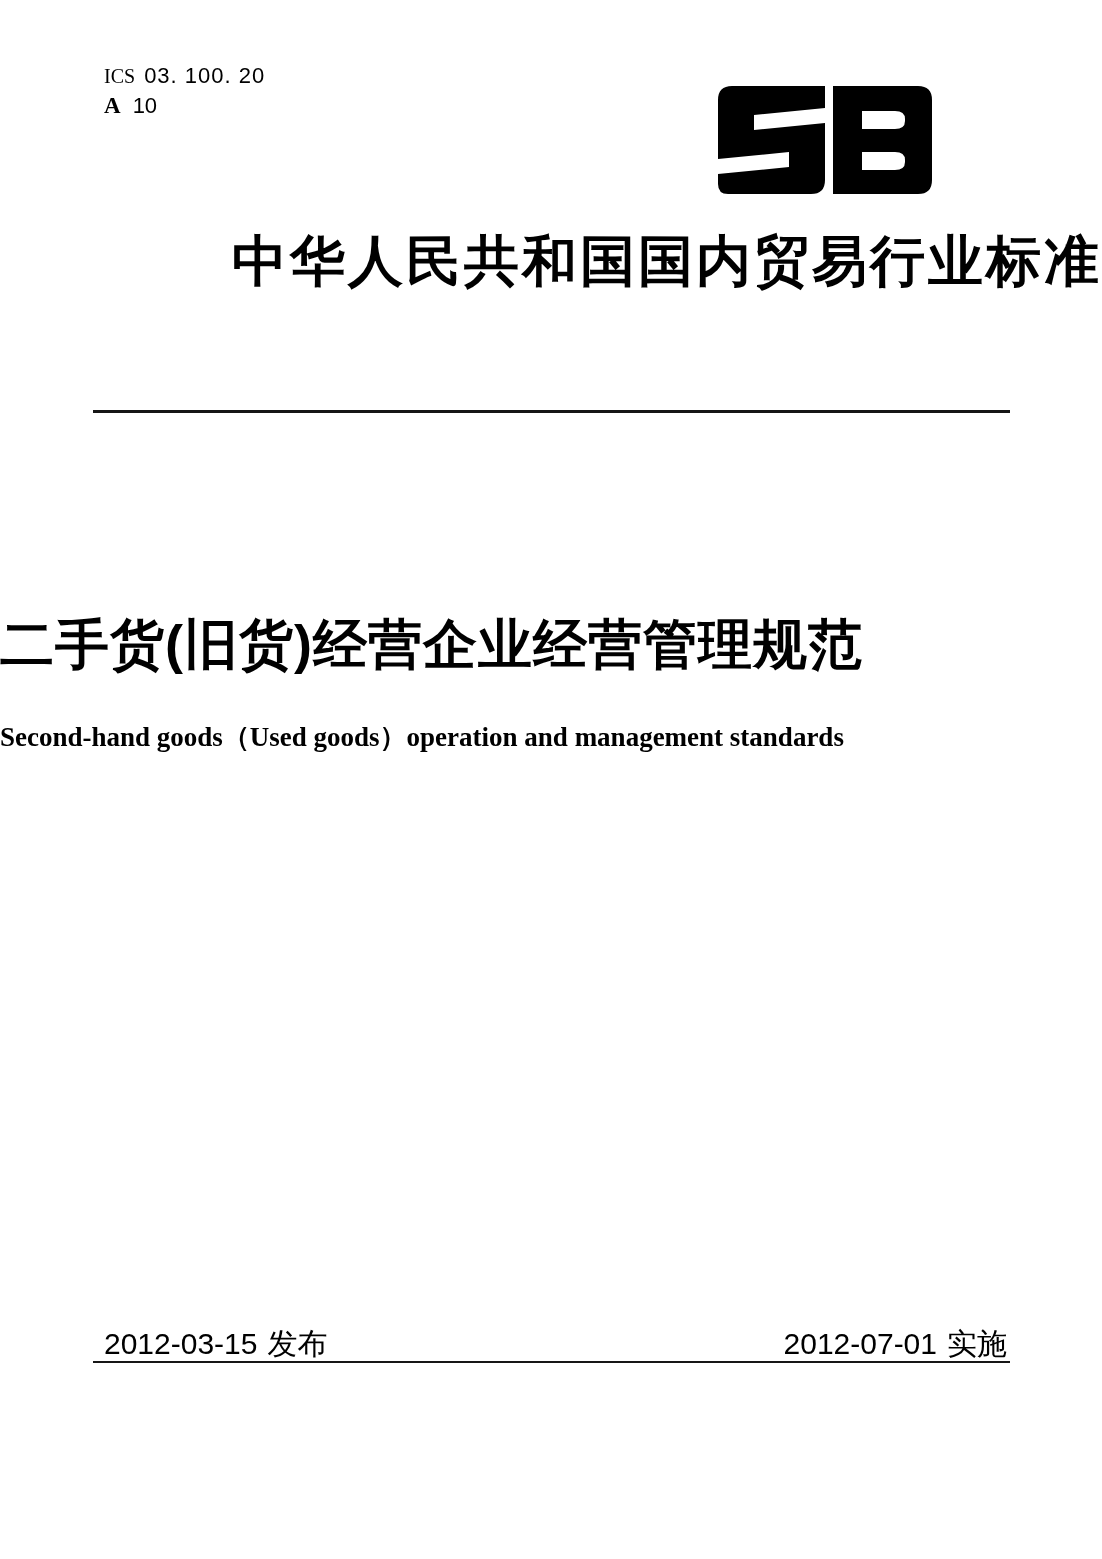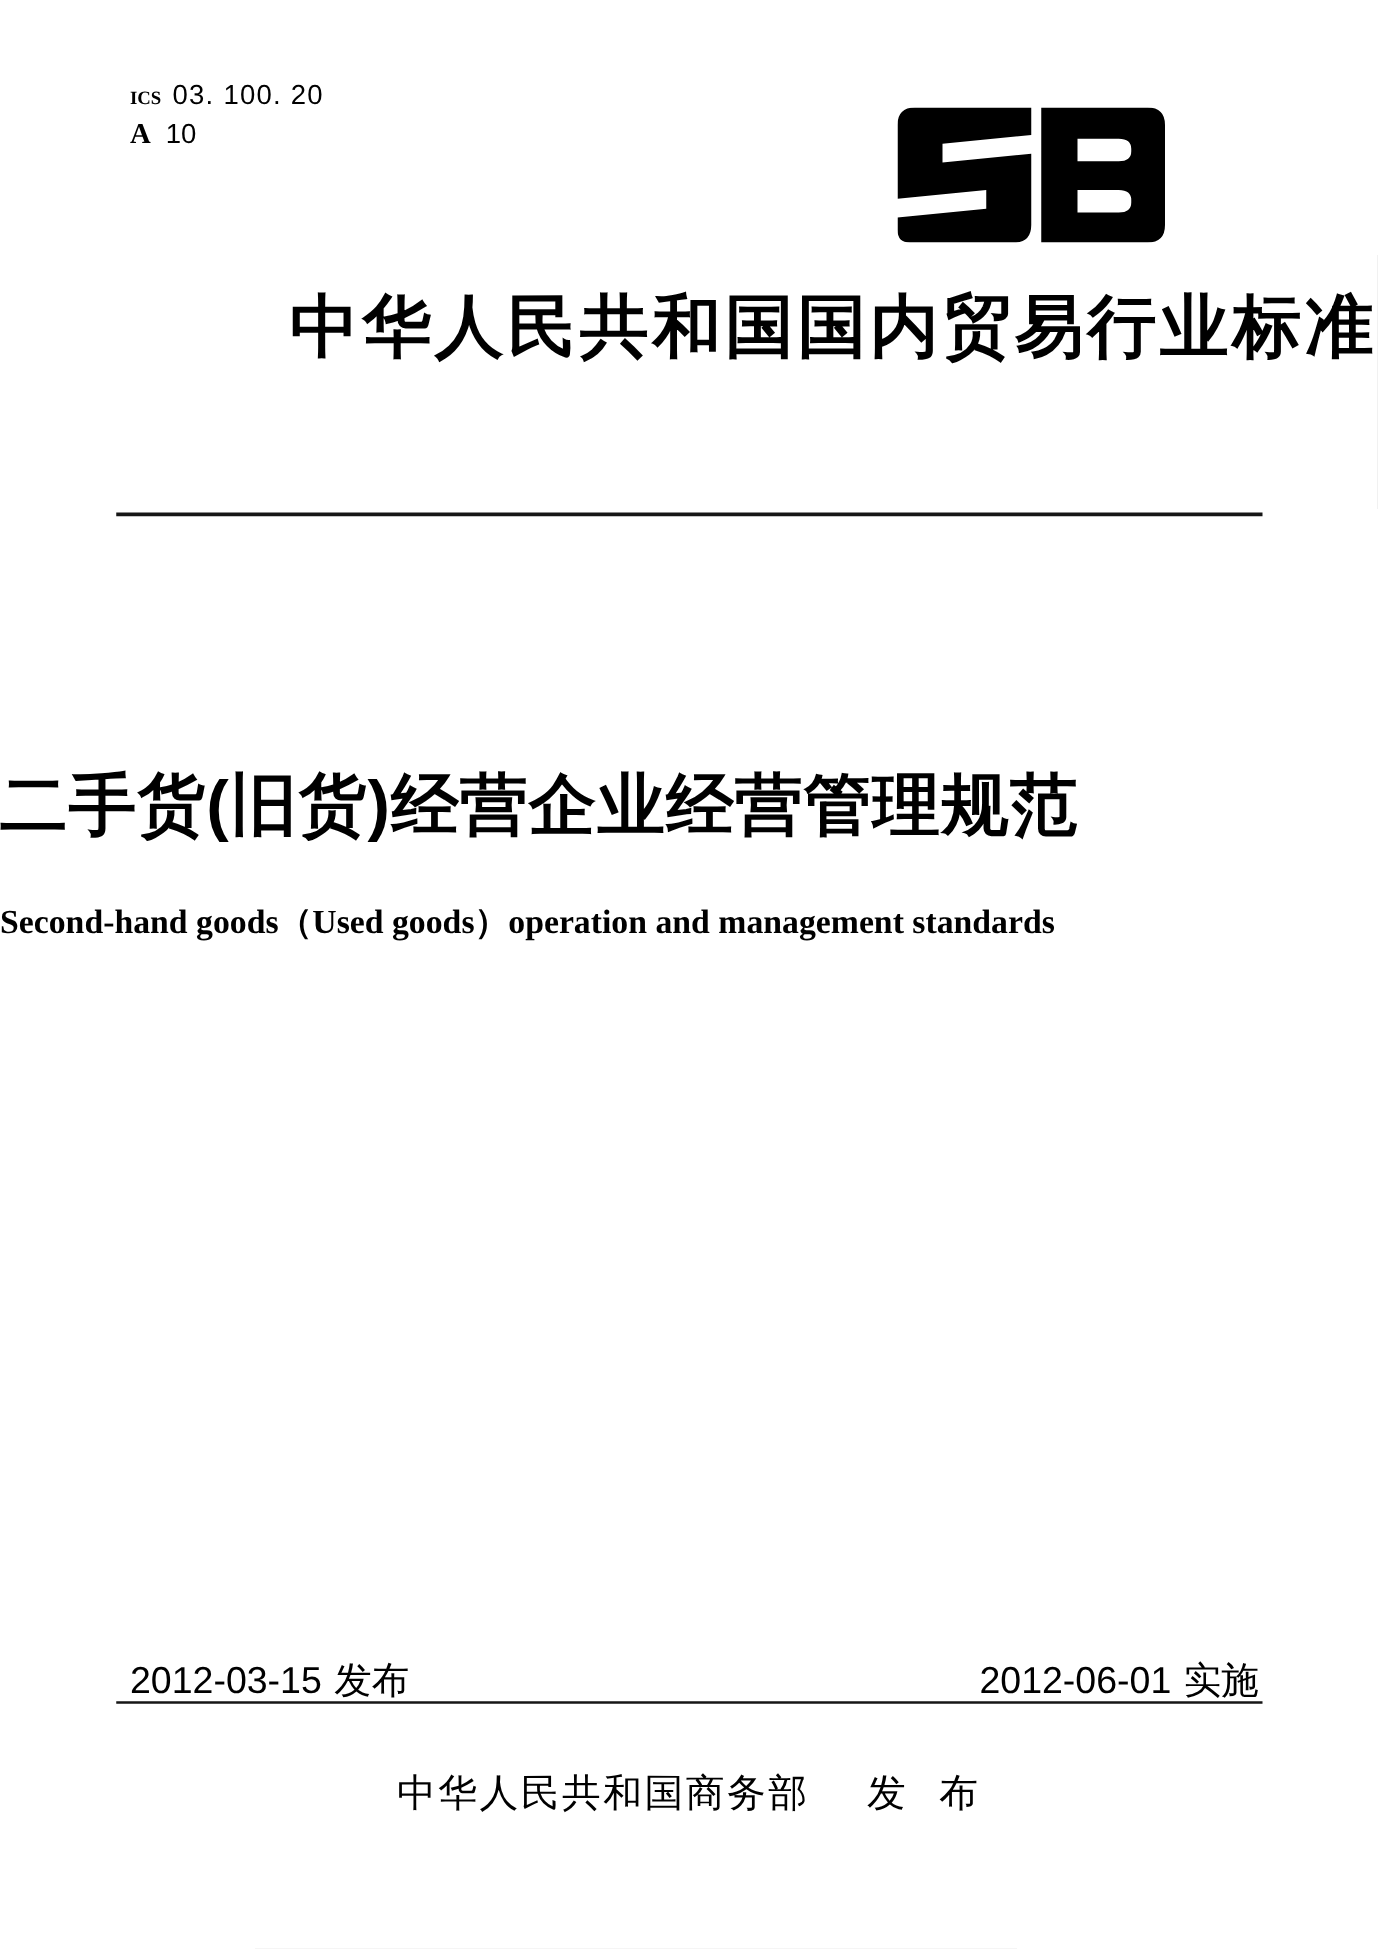--- a/index.html
+++ b/index.html
@@ -3,21 +3,21 @@
 <meta charset="utf-8">
 <style>
   html,body{margin:0;padding:0;background:#e8e8e8;}
   .page{
     position:relative;width:1102px;height:1559px;margin:0 auto;
     background:#ffffff;color:#000;overflow:hidden;
     font-family:"Liberation Sans",sans-serif;
   }
   
   .ics-block{position:absolute;left:104px;top:62px;line-height:28px;white-space:nowrap;}
-  .ics-label{font-family:"Liberation Serif",serif;font-weight:bold;font-size:15px;}
+  .ics-label{font-family:"Liberation Serif",serif;font-weight:normal;font-size:20px;}
   .ics-code{font-size:22px;letter-spacing:1px;margin-left:9px;}
   .class-label{font-family:"Liberation Serif",serif;font-weight:bold;font-size:23px;}
   .class-code{font-size:22px;margin-left:12px;}
   
   .logo{position:absolute;left:718px;top:86px;width:214px;height:108px;}
   .logo svg{display:block;width:214px;height:108px;}
   .sr{position:absolute;width:1px;height:1px;overflow:hidden;clip-path:inset(50%);white-space:nowrap;}
   
   .header-title{
     position:absolute;left:0;top:230px;width:1102px;text-align:right;
@@ -79,22 +79,19 @@
 
   <div class="rule-top"></div>
 
   <div class="doc-title">二手货(旧货)经营企业经营管理规范</div>
   <div class="doc-subtitle">Second-hand goods（Used goods）operation and management standards</div>
 
   <div class="date-issue">
     <span>2012-03-15</span><span class="date-label">发布</span>
   </div>
   <div class="date-impl">
-    <span>2012-06-01</span><span class="date-label">实施</span>
+    <span>2012-07-01</span><span class="date-label">实施</span>
   </div>
 
   <div class="rule-bottom"></div>
 
-  <div class="footer-line">
-    <span>中华人民共和国商务部</span><span class="publish-label">发 布</span>
-  </div>
 
 </div>
 
 </body></html>

